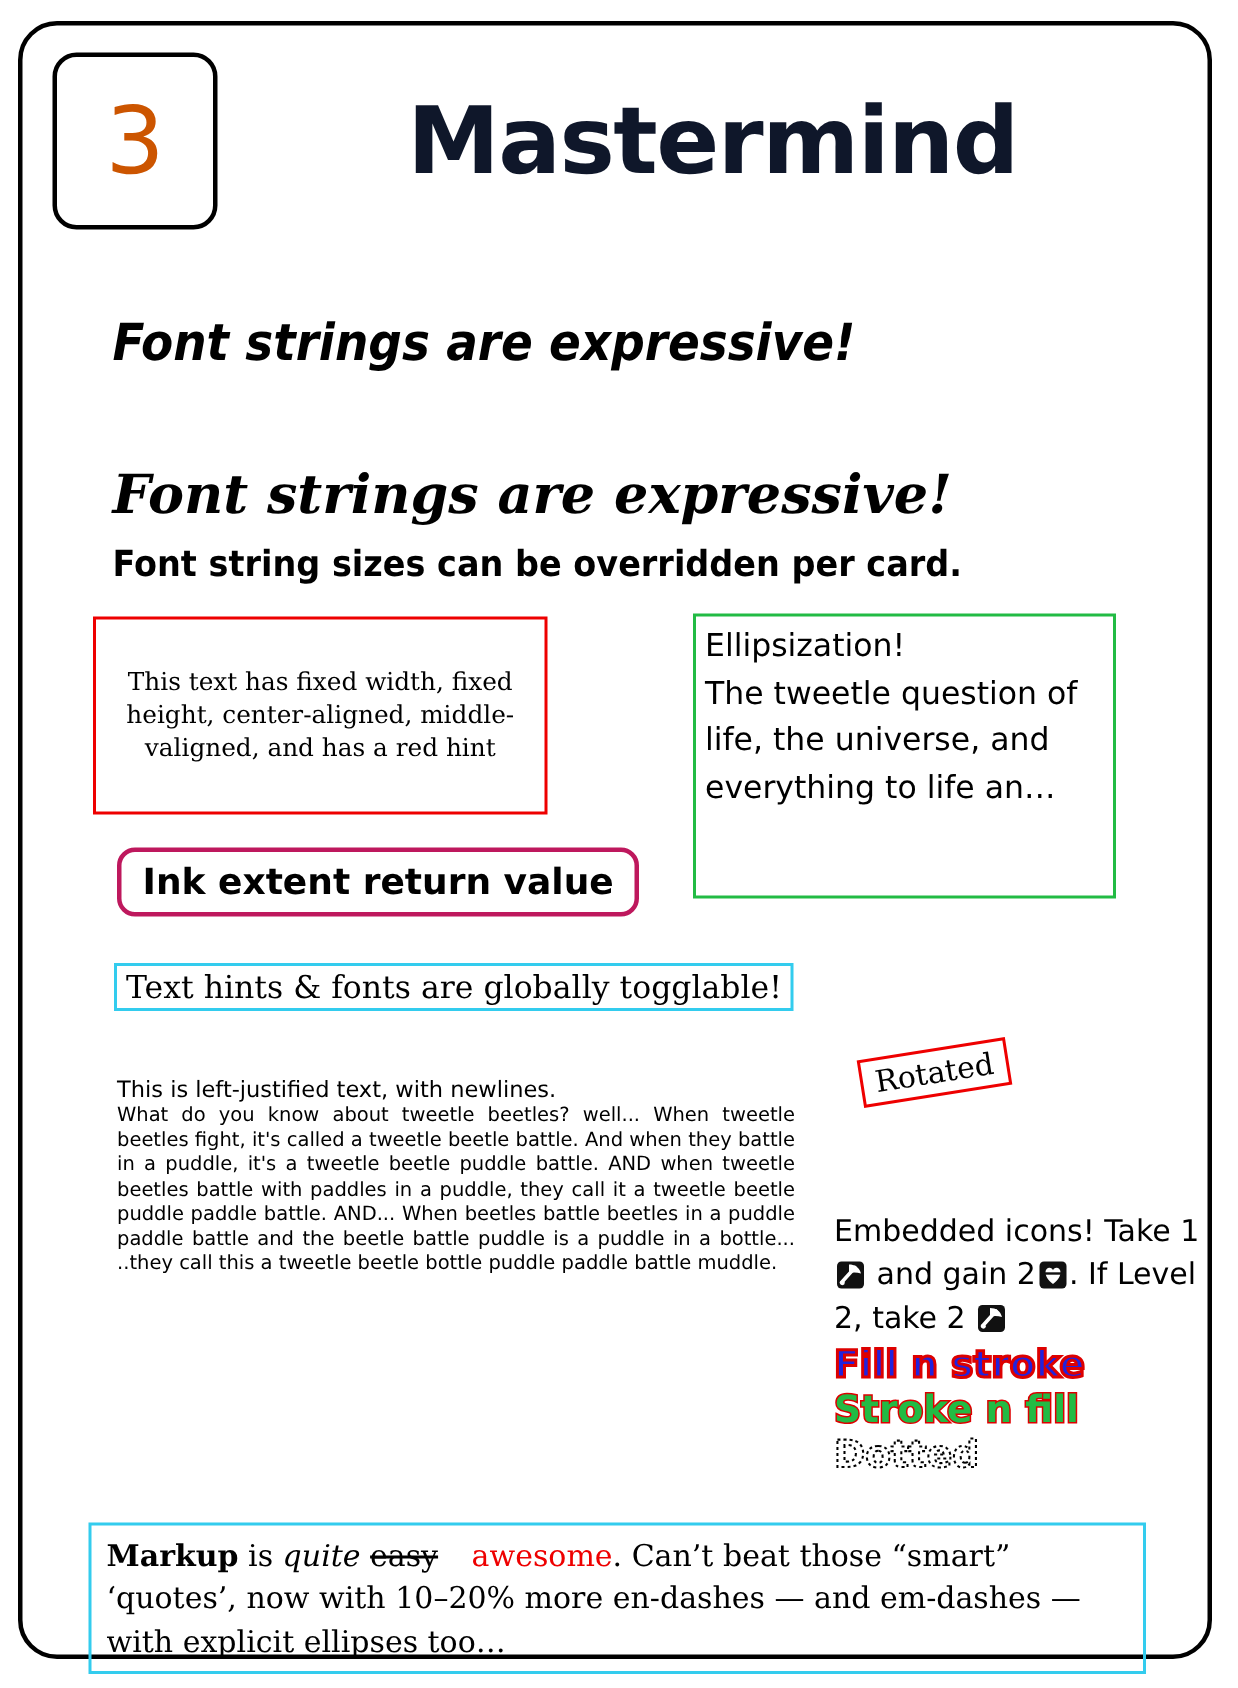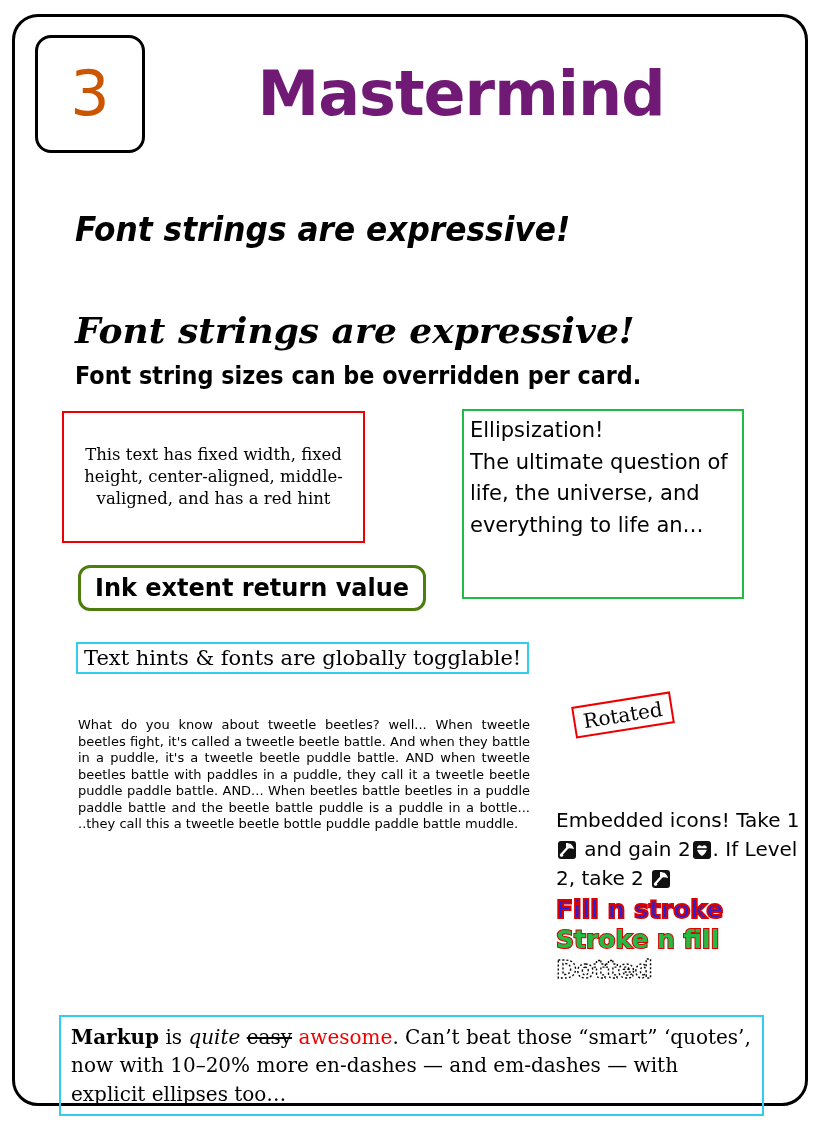--- a/index.html
+++ b/index.html
@@ -39,29 +39,29 @@
     justify-content: center;
   }
   .badge-num {
     font-family: "DejaVu Sans", sans-serif;
     font-size: 62px;
     color: #cc5500;
     line-height: 1;
   }
   .title {
     position: absolute;
-    left: 136px;
+    left: 150px;
     top: 40px;
     width: 620px;
     text-align: center;
     font-family: "DejaVu Sans", sans-serif;
     font-weight: bold;
     font-size: 62px;
     letter-spacing: -1px;
-    color: #701a75;
+    color: #0f172a;
   }
   
   .expr1 {
     position: absolute;
     left: 60px;
     top: 192px;
     font-family: "DejaVu Sans", sans-serif;
     font-weight: bold;
     font-style: italic;
     font-size: 34px;
@@ -131,21 +131,21 @@
     font-size: 21px;
     line-height: 1.5;
     color: #000000;
   }
   
   .inkbox {
     position: absolute;
     left: 63px;
     top: 548px;
     padding: 6px 14px;
-    border: 3px solid #4d7c0f;
+    border: 3px solid #be185d;
     border-radius: 12px;
     box-sizing: border-box;
     font-family: "DejaVu Sans", sans-serif;
     font-weight: bold;
     font-size: 24px;
     color: #000000;
     white-space: nowrap;
   }
   
   .hintbox {
@@ -244,21 +244,21 @@
     border: 2px solid #33ccee;
     box-sizing: border-box;
     font-family: "DejaVu Serif", serif;
     font-size: 20px;
     line-height: 1.42;
     color: #000000;
   }
   .mk-bold { font-weight: bold; }
   .mk-italic { font-style: italic; }
   .mk-strike { text-decoration: line-through; }
-  .mk-red { color: #ee0000; }
+  .mk-red { color: #ee0000; margin-left: 16px; }
 </style>
 </head>
 <body>
 
 <div class="card">
 
   <div class="badge">
     <span class="badge-num">3</span>
   </div>
 
@@ -267,32 +267,33 @@
   <div class="expr1">Font strings are expressive!</div>
   <div class="expr2">Font strings are expressive!</div>
   <div class="expr3">Font string sizes can be overridden per card.</div>
 
   <div class="redbox">
     <div class="redbox-text">This text has fixed width, fixed height, center-aligned, middle-valigned, and has a red hint</div>
   </div>
 
   <div class="greenbox">
     <div class="greenbox-text" style="white-space: pre-wrap;">Ellipsization!
-The ultimate question of life, the universe, and everything to life an…</div>
+The tweetle question of life, the universe, and everything to life an…</div>
   </div>
 
   <div class="inkbox">
     <span>Ink extent return value</span>
   </div>
 
   <div class="hintbox">
     <span>Text hints &amp; fonts are globally togglable!</span>
   </div>
 
   <div class="para-wrap">
+    <div class="para-line1">This is left-justified text, with newlines.</div>
     <div class="para-body">What do you know about tweetle beetles? well... When tweetle beetles fight, it's called a tweetle beetle battle. And when they battle in a puddle, it's a tweetle beetle puddle battle. AND when tweetle beetles battle with paddles in a puddle, they call it a tweetle beetle puddle paddle battle. AND... When beetles battle beetles in a puddle paddle battle and the beetle battle puddle is a puddle in a bottle... ..they call this a tweetle beetle bottle puddle paddle battle muddle.</div>
   </div>
 
   <div class="rotated">
     <span>Rotated</span>
   </div>
 
   <div class="icons-text">
     <span>Embedded icons! Take 1 </span><span class="glyph"><svg width="20" height="20" viewBox="0 0 20 20">
           <rect x="1" y="1" width="18" height="18" rx="3" fill="#111"></rect>

